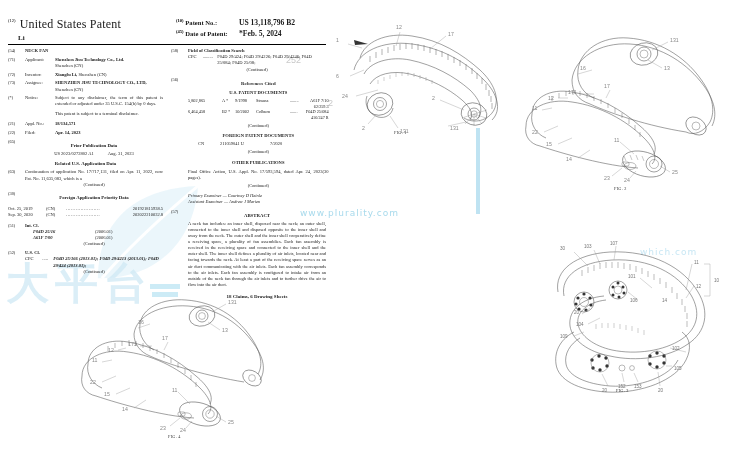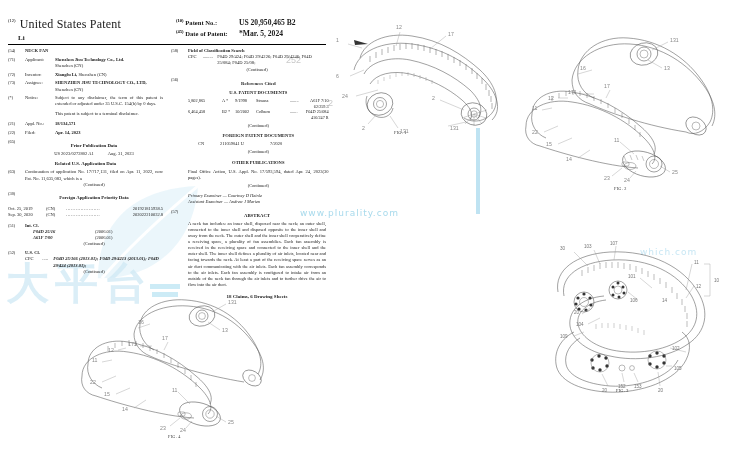--- a/index.html
+++ b/index.html
@@ -320,26 +320,26 @@
       <div class="hdr-row">
         <div class="hdr-left">
           <span class="code">(12)</span>
           <span class="usp-title">United States Patent</span>
           <div class="usp-inventor">Li</div>
         </div>
         <div class="hdr-right">
           <div class="pn-line">
             <span class="code">(10)</span>
             <span class="pn-lbl">Patent No.:</span>
-            <span class="pn-val">US 20,950,465 B2</span>
+            <span class="pn-val">US 13,118,796 B2</span>
           </div>
           <div class="pn-line">
             <span class="code">(45)</span>
             <span class="pn-lbl">Date of Patent:</span>
-            <span class="pn-val">*Mar. 5, 2024</span>
+            <span class="pn-val">*Feb. 5, 2024</span>
           </div>
         </div>
       </div>
     </div>
 
     <div class="rule rule-top"></div>
 
     <div class="cols">
 
       <div class="col">

